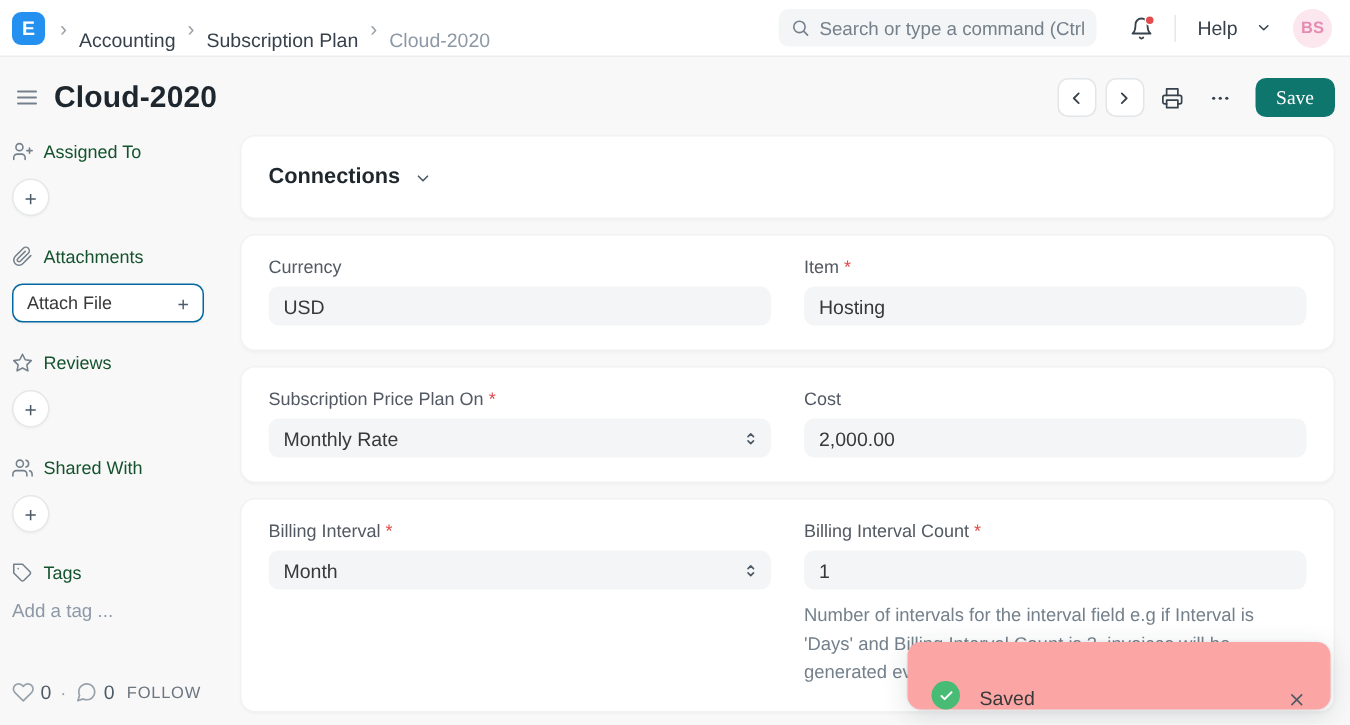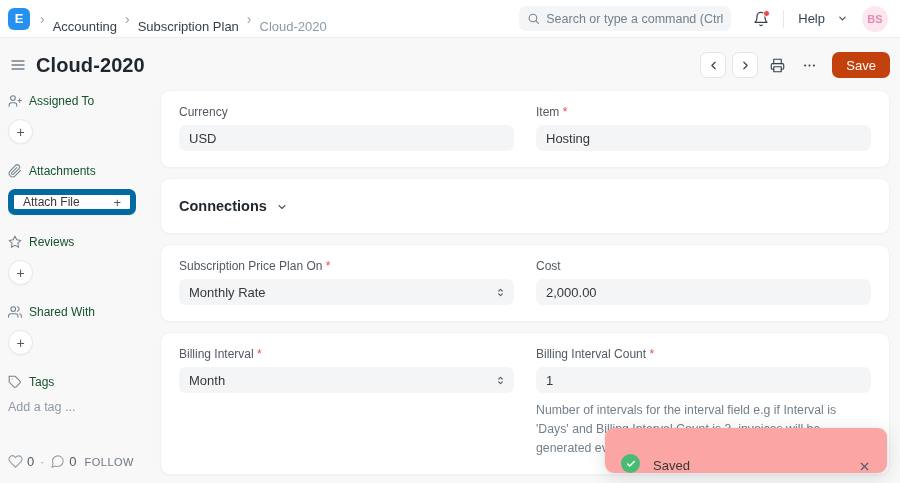--- a/index.html
+++ b/index.html
@@ -51,40 +51,40 @@
   .page-header { display:flex; align-items:center; padding:14px 10px 12px 8px; }
   .menu-toggle { color:#74808b; cursor:pointer; padding:2px; }
   .page-title { font-size:20px; font-weight:bold; color:#1f272e; margin-left:8px; letter-spacing:0.1px; }
   .header-actions { margin-left:auto; display:flex; align-items:center; gap:6px; }
   .icon-btn {
     width:26px; height:26px; border-radius:7px; background:#fff; border:1px solid #e2e6e9;
     display:flex; align-items:center; justify-content:center; color:#36414c; cursor:pointer;
   }
   .icon-btn.flat { border-color:transparent; background:transparent; }
   .btn-primary {
-    background:#c2410c; color:#fff; border:none; border-radius:7px;
-    height:26px; padding:0 14px; font-size:13px; font-family:Liberation Sans, sans-serif; cursor:pointer; margin-left:4px;
+    background:#0f766e; color:#fff; border:none; border-radius:7px;
+    height:26px; padding:0 14px; font-size:13px; font-family:Liberation Serif, serif; cursor:pointer; margin-left:4px;
   }
 
   
   .layout { display:flex; align-items:flex-start; }
   .sidebar { width:140px; flex:0 0 140px; padding:4px 0 0 8px; font-size:12px; color:#525962; }
   .content { flex:1; margin:0 10px 0 20px; }
 
   
   .sb-head { display:flex; align-items:center; gap:7px; margin-bottom:11px; color:#14532d; }
   .sb-head .ic { color:#74808b; }
   .sb-section { margin-bottom:20px; }
   .round-plus {
     width:25px; height:25px; border-radius:50%; border:1px solid #e5e8ea; background:#fff;
     color:#4c5a67; font-size:14px; display:flex; align-items:center; justify-content:center;
     cursor:pointer; box-shadow:0 1px 2px rgba(0,0,0,0.04);
   }
   .attach-btn {
-    width:128px; height:26px; border:6px solid #0369a1; background:#fff; border-radius:7px;
+    width:128px; height:26px; border:1px solid #0369a1; background:#fff; border-radius:7px;
     display:flex; align-items:center; justify-content:space-between; padding:0 9px;
     font-size:12px; color:#383838; cursor:pointer; box-shadow:0 1px 2px rgba(0,0,0,0.04);
   }
   .attach-btn .plus { color:#4c5a67; font-size:13px; }
   .add-tag { color:#8d99a6; font-size:12.5px; cursor:text; }
   .likes-row { display:flex; align-items:center; margin-top:40px; width:126px; color:#74808b; }
   .likes-row .cnt { font-size:13px; color:#4c5a67; margin-left:4px; }
   .likes-row .mid-dot { margin:0 6px; color:#98a1a9; }
   .follow { margin-left:auto; font-size:11px; letter-spacing:0.5px; color:#6c7680; cursor:pointer; }
 
@@ -288,40 +288,40 @@
           </svg>
       </span>
       <span class="cnt">0</span>
       <span class="follow">FOLLOW</span>
     </div>
 
   </div>
 
   <div class="content">
 
-    <div class="card">
-      <div class="field-grid">
-        <div>
-          <span class="field-label">Currency</span>
-          <div class="control">USD</div>
-        </div>
-        <div>
-          <span class="field-label"><span>Item</span> <span class="req">*</span></span>
-          <div class="control">Hosting</div>
-        </div>
-      </div>
-    </div>
-
     <div class="card section-head">
       <span class="section-title">Connections</span>
       <span class="section-chev">
         <svg width="12" height="12" viewBox="0 0 24 24" fill="none" stroke="currentColor" stroke-width="2.2" stroke-linecap="round" stroke-linejoin="round">
             <polyline points="6 9 12 15 18 9"></polyline>
           </svg>
       </span>
+    </div>
+
+    <div class="card">
+      <div class="field-grid">
+        <div>
+          <span class="field-label">Currency</span>
+          <div class="control">USD</div>
+        </div>
+        <div>
+          <span class="field-label"><span>Item</span> <span class="req">*</span></span>
+          <div class="control">Hosting</div>
+        </div>
+      </div>
     </div>
 
     <div class="card">
       <div class="field-grid">
         <div>
           <span class="field-label"><span>Subscription Price Plan On</span> <span class="req">*</span></span>
           <div class="control select">
             <span>Monthly Rate</span>
             <span class="unfold">
               <svg width="11" height="11" viewBox="0 0 24 24" fill="none" stroke="currentColor" stroke-width="2.4" stroke-linecap="round" stroke-linejoin="round">

